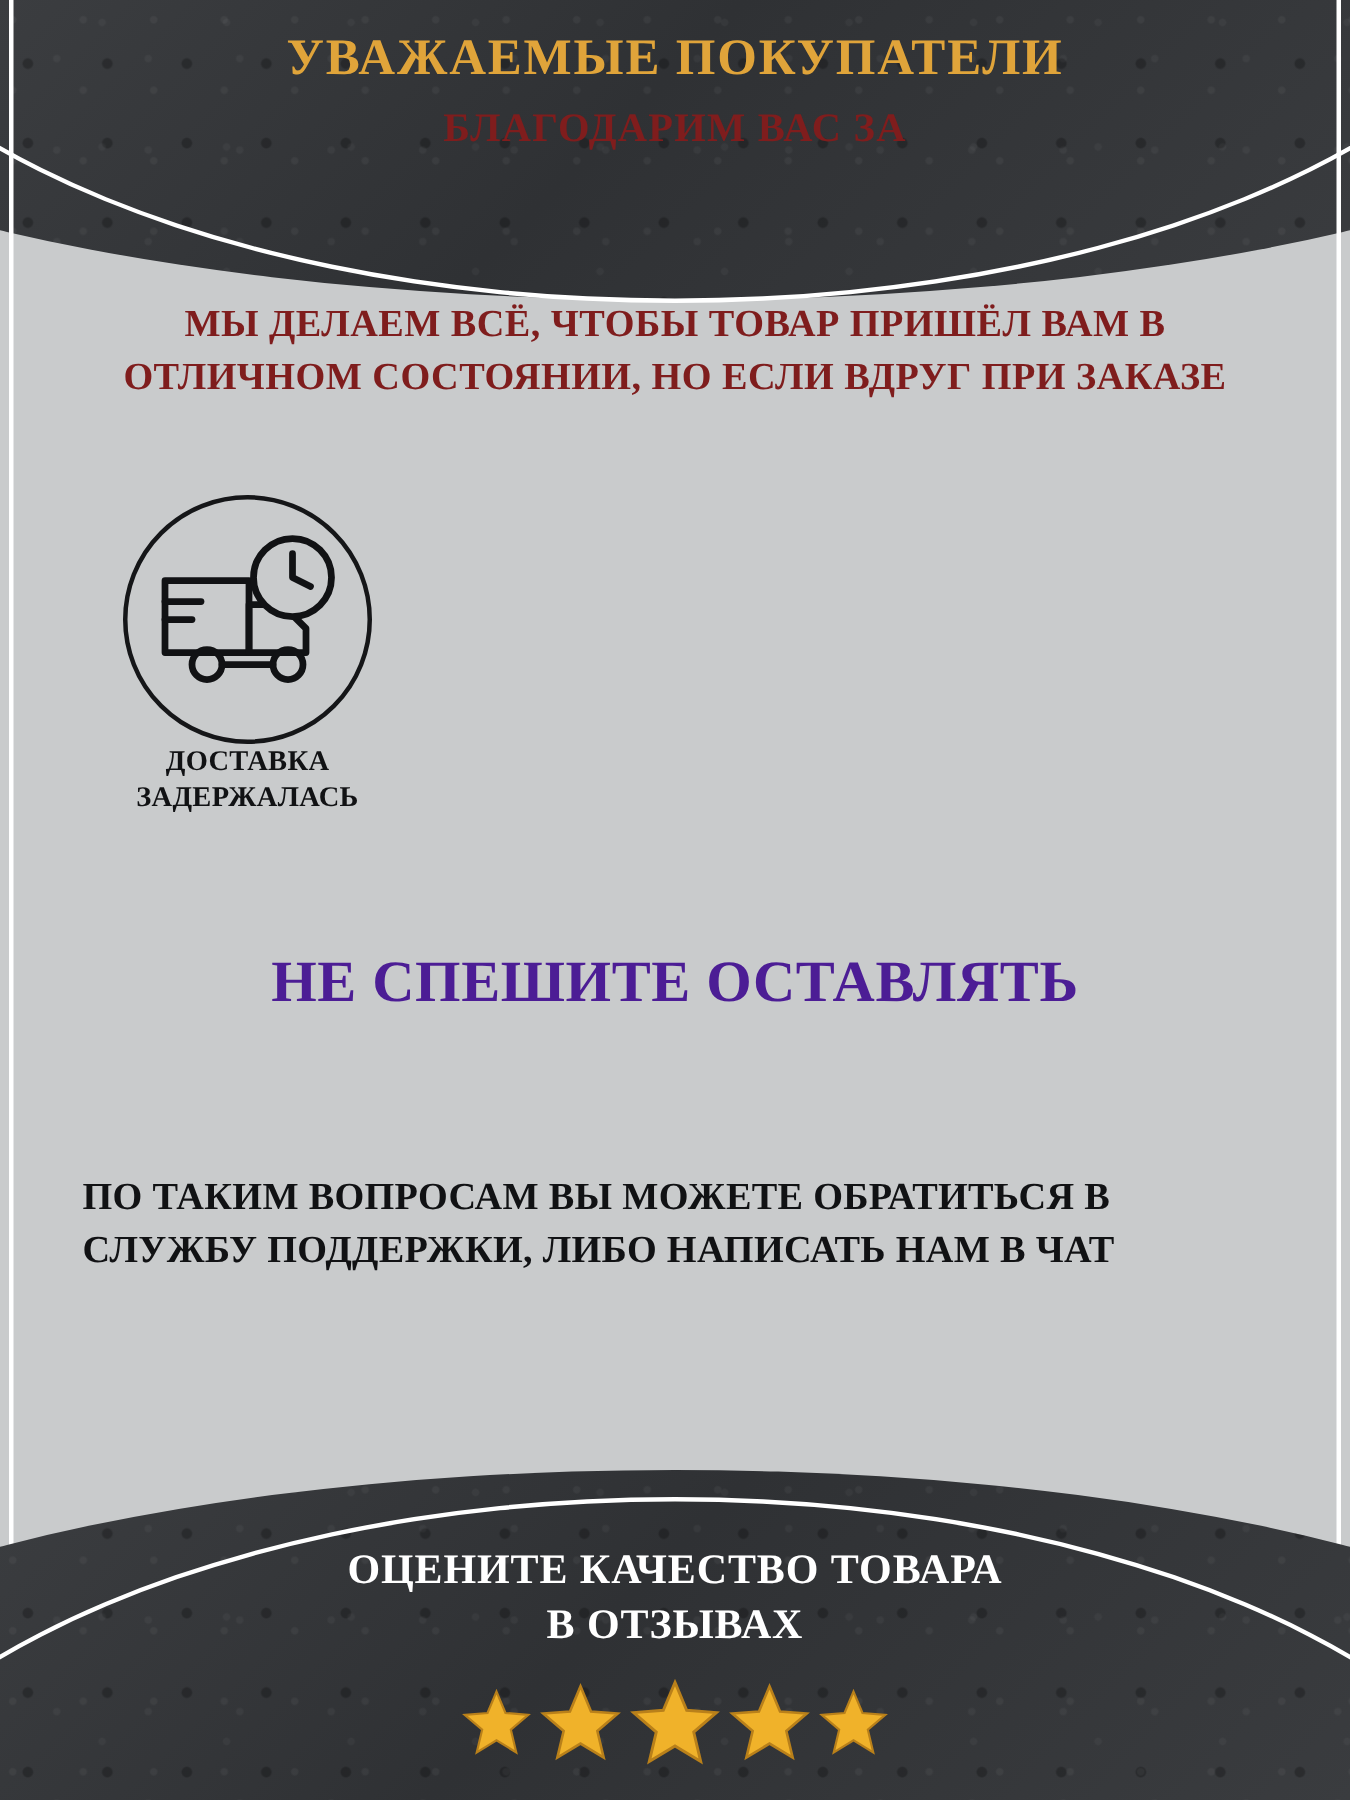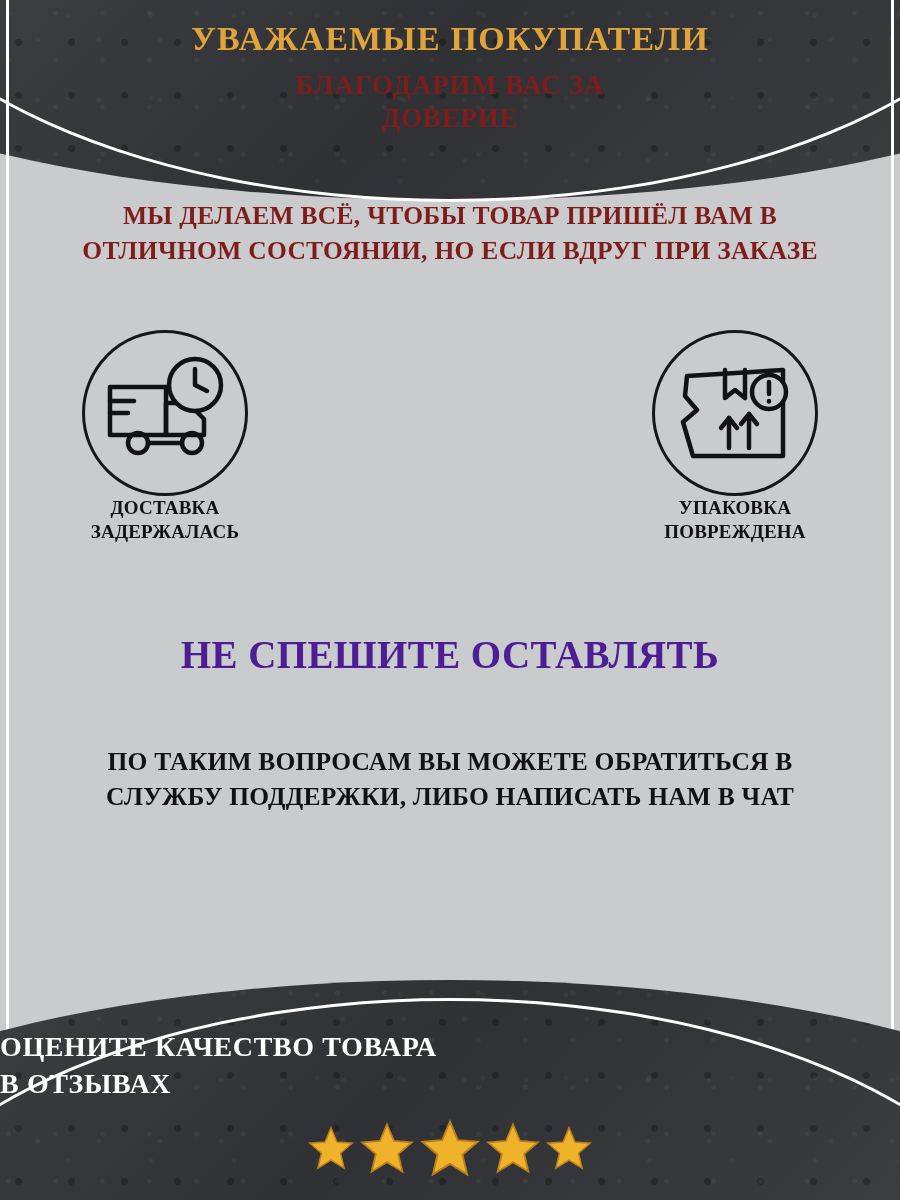--- a/index.html
+++ b/index.html
@@ -176,39 +176,38 @@
     font-size: 39px;
     font-weight: bold;
     color: #4c1d95;
     line-height: 1.28;
     letter-spacing: 0.4px;
     text-transform: uppercase;
   }
 
   .support {
     position: absolute;
-    top: 744px;
+    top: 780px;
     left: 55px;
     width: 790px;
-    text-align: center;
     font-size: 25.5px;
     font-weight: bold;
     color: #111214;
     line-height: 1.38;
     letter-spacing: 0.2px;
     text-transform: uppercase;
   }
 
   
   .footer {
     position: absolute;
     bottom: 22px;
     left: 0;
     width: 900px;
-    text-align: left;
+    text-align: center;
     z-index: 5;
   }
   .footer-text {
     font-size: 28px;
     font-weight: bold;
     color: #ffffff;
     line-height: 1.3;
     letter-spacing: 0.6px;
     text-transform: uppercase;
   }
@@ -231,21 +230,20 @@
   <div class="dark-top"></div>
   <div class="arc-top"></div>
 
   <div class="edge-left"></div>
   <div class="edge-right"></div>
 
   <div class="header">
     <div class="title-gold">УВАЖАЕМЫЕ ПОКУПАТЕЛИ</div>
     <div class="title-white">
       <div>БЛАГОДАРИМ ВАС ЗА</div>
-      <div>ДОВЕРИЕ</div>
     </div>
   </div>
 
   <div class="lead">МЫ ДЕЛАЕМ ВСЁ, ЧТОБЫ ТОВАР ПРИШЁЛ ВАМ В ОТЛИЧНОМ СОСТОЯНИИ, НО ЕСЛИ ВДРУГ ПРИ ЗАКАЗЕ</div>
 
   <div class="icons-row">
 
     <div class="icon-col">
       <div class="icon-circle">
         <svg width="130" height="120" viewBox="0 0 130 120" fill="none" stroke="#111214" stroke-width="4.5" stroke-linecap="round" stroke-linejoin="round">
@@ -257,36 +255,20 @@
           <circle cx="92" cy="90" r="10" fill="none"></circle>
           <line x1="48" y1="90" x2="82" y2="90"></line>
           <circle cx="95" cy="32" r="26" fill="#c9cbcc"></circle>
           <polyline points="95,16 95,32 107,38"></polyline>
         </svg>
       </div>
       <div class="icon-caption">ДОСТАВКА ЗАДЕРЖАЛАСЬ</div>
     </div>
 
 
-    <div class="icon-col">
-      <div class="icon-circle">
-        <svg width="128" height="122" viewBox="0 0 128 122" fill="none" stroke="#111214" stroke-width="4.5" stroke-linecap="round" stroke-linejoin="round">
-          <path d="M16 24 L112 18 V104 H22 L12 70 L26 58 L14 44 Z"></path>
-          <path d="M54 18 V46 L64 38 L74 46 V18"></path>
-          <line x1="58" y1="96" x2="58" y2="66"></line>
-          <polyline points="50,76 58,66 66,76"></polyline>
-          <line x1="78" y1="96" x2="78" y2="62"></line>
-          <polyline points="70,72 78,62 86,72"></polyline>
-          <circle cx="98" cy="40" r="17" fill="#c9cbcc"></circle>
-          <line x1="98" y1="30" x2="98" y2="42"></line>
-          <line x1="98" y1="49" x2="98" y2="49.5"></line>
-        </svg>
-      </div>
-      <div class="icon-caption">УПАКОВКА ПОВРЕЖДЕНА</div>
-    </div>
 
   </div>
 
   <div class="big-title">
     <div>НЕ СПЕШИТЕ ОСТАВЛЯТЬ</div>
   </div>
 
   <div class="support">ПО ТАКИМ ВОПРОСАМ ВЫ МОЖЕТЕ ОБРАТИТЬСЯ В СЛУЖБУ ПОДДЕРЖКИ, ЛИБО НАПИСАТЬ НАМ В ЧАТ</div>
 
   <div class="dark-bottom"></div>

